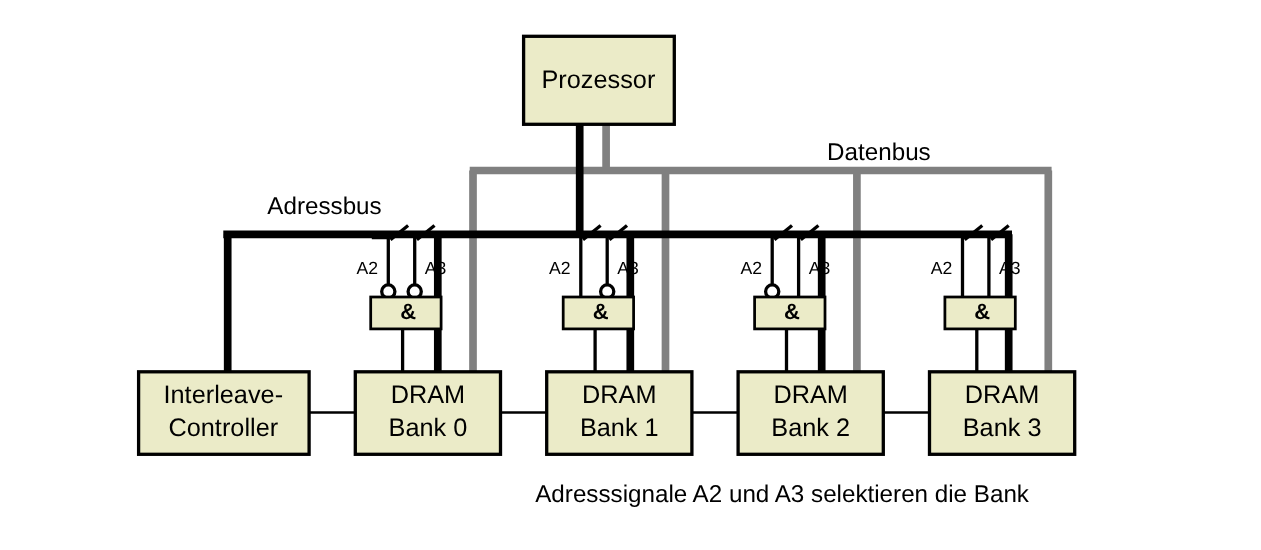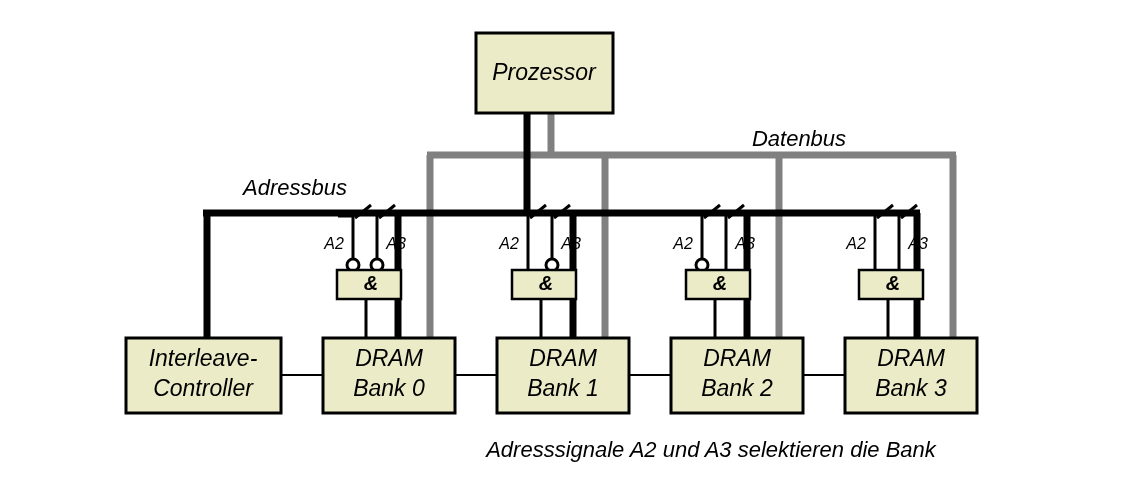--- a/index.html
+++ b/index.html
@@ -11,21 +11,20 @@
     width: 1146px;
     height: 500px;
     font-family: "Liberation Sans", sans-serif;
     overflow: hidden;
   }
   #diagram-root {
     position: relative;
     width: 1146px;
     height: 500px;
     background: #ffffff;
-    font-style: italic;
   }
   svg#diagram {
     display: block;
     width: 1146px;
     height: 500px;
   }
   .box-fill {
     fill: #ebebc8;
     stroke: #000000;
     stroke-width: 3;

